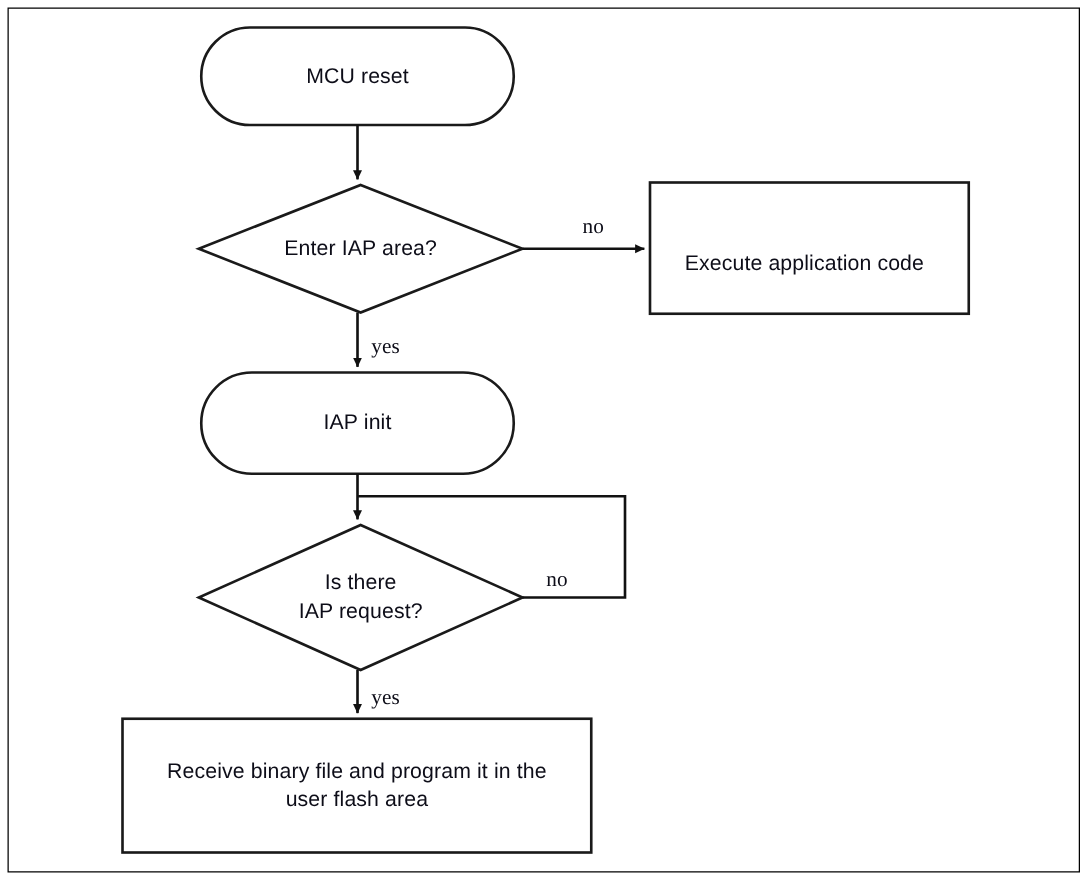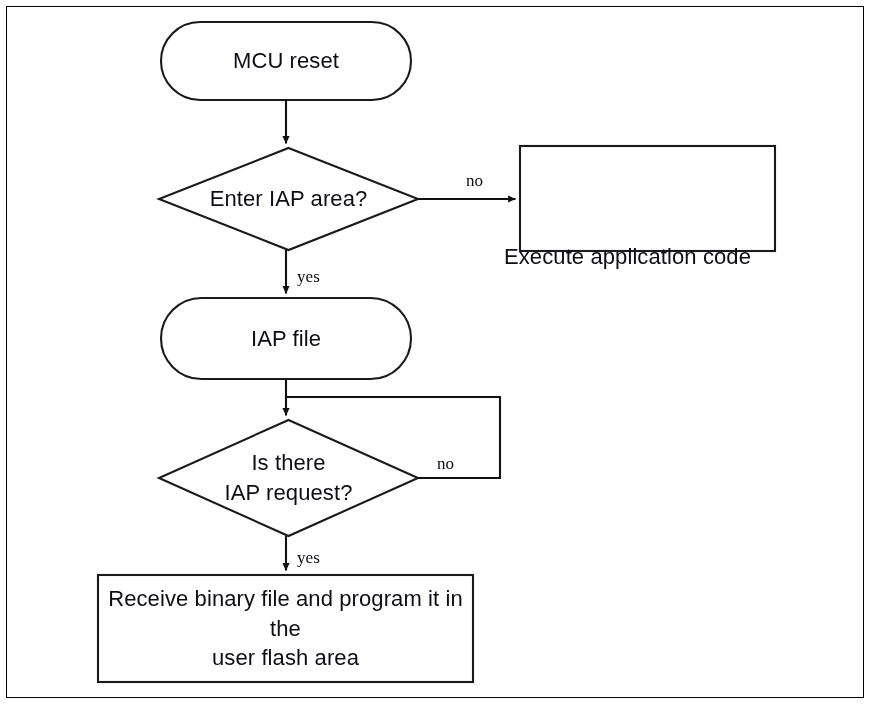--- a/index.html
+++ b/index.html
@@ -38,21 +38,21 @@
     height: 705px;
   }
   .node-text {
     position: absolute;
     display: flex;
     align-items: center;
     justify-content: center;
     text-align: center;
     color: #0d0d18;
     font-family: "Liberation Sans", sans-serif;
-    font-size: 22px;
+    font-size: 17px;
     line-height: 1.35;
     letter-spacing: 0.1px;
     pointer-events: none;
     white-space: pre-line;
   }
   .edge-label {
     position: absolute;
     color: #0d0d18;
     font-family: Liberation Serif, serif;
     font-size: 17px;
@@ -102,23 +102,23 @@
       <path d="M418,478 L500,478 L500,397 L286.5,397"></path>
 
       <line x1="286" y1="536" x2="286" y2="570.5" marker-end="url(#arrow)"></line>
     </g>
   </svg>
 
   <div class="node-text" style="left:161px; top:22px; width:250px; height:78px;">MCU reset</div>
 
   <div class="node-text" style="left:159px; top:148px; width:259px; height:102px;">Enter IAP area?</div>
 
-  <div class="node-text" style="left:500px; top:146px; width:255px; height:130px;margin-top:46px;">Execute application code</div>
+  <div class="node-text" style="left:516px; top:146px; width:255px; height:130px;">Execute application code</div>
 
-  <div class="node-text" style="left:161px; top:298px; width:250px; height:81px;">IAP file</div>
+  <div class="node-text" style="left:161px; top:298px; width:250px; height:81px;">IAP init</div>
 
   <div class="node-text" style="left:104px; top:575px; width:363px; height:107px;">Receive binary file and program it in the
 user flash area</div>
 
   <div class="node-text" style="left:159px; top:420px; width:259px; height:116px;">Is there
 IAP request?</div>
 
   <div class="edge-label" style="left:466px; top:172px;">no</div>
 
   <div class="edge-label" style="left:297px; top:268px;">yes</div>

